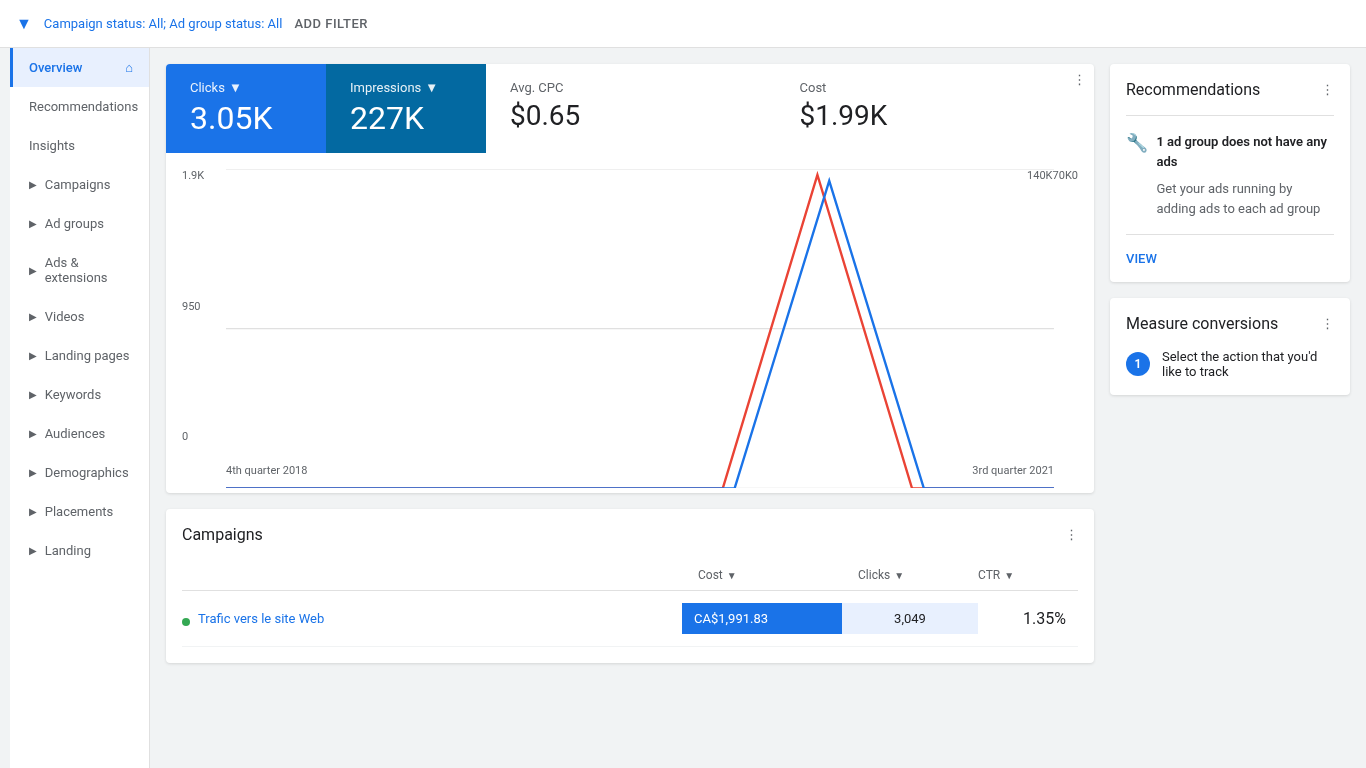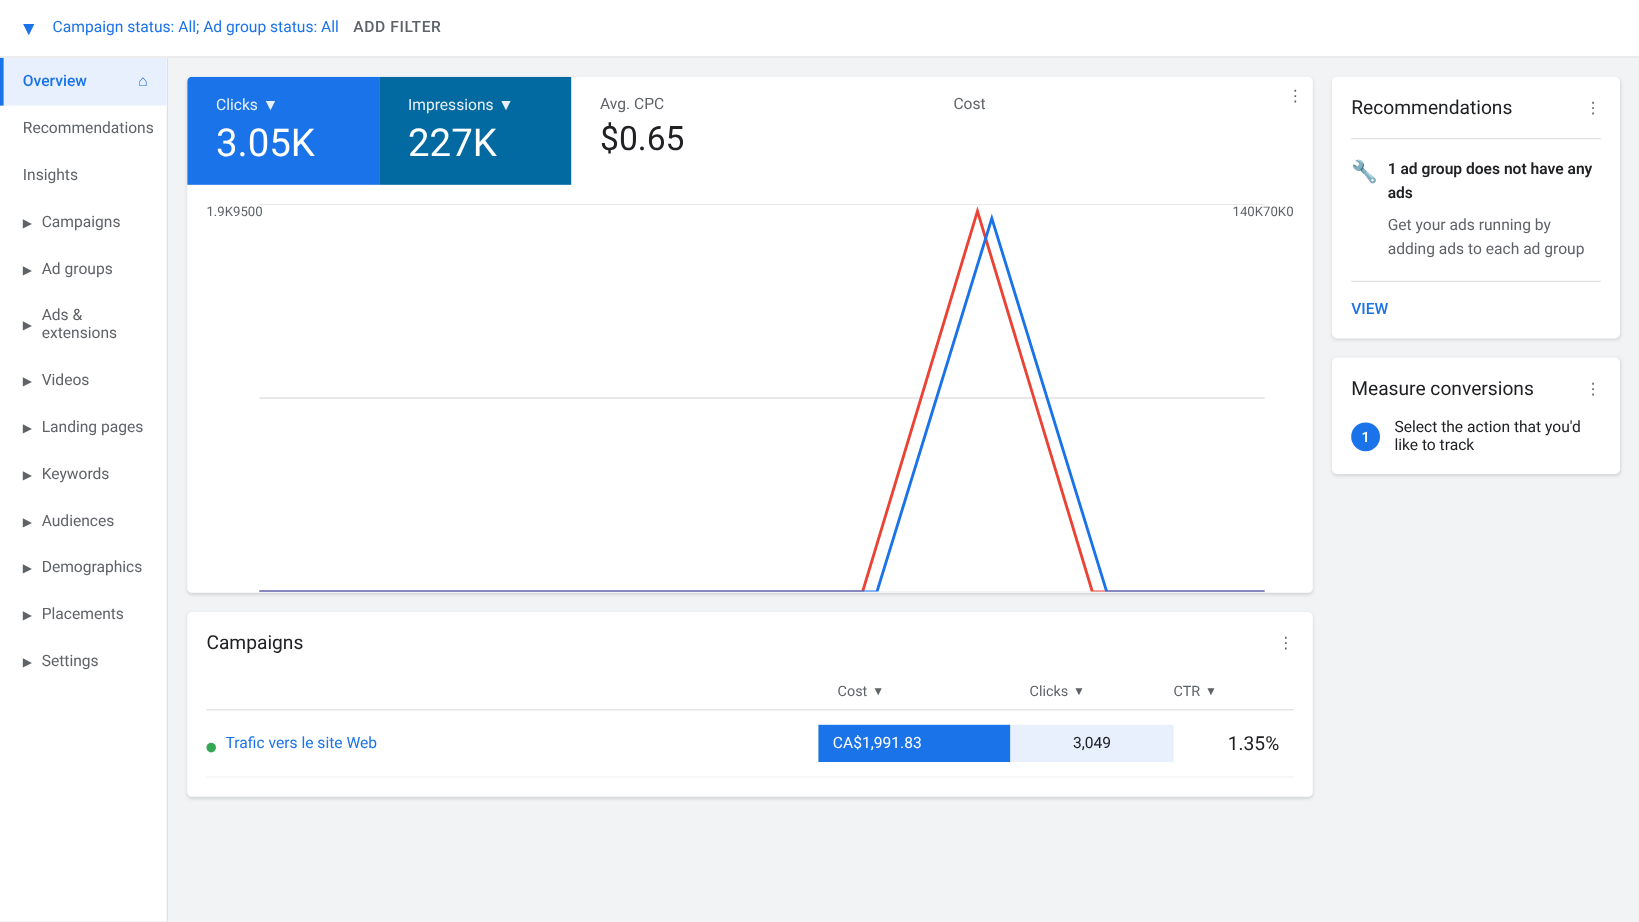--- a/index.html
+++ b/index.html
@@ -25,20 +25,21 @@
 
     
     .sidebar {
       width: 140px;
       background: #fff;
       border-right: 1px solid #e0e0e0;
       display: flex;
       flex-direction: column;
       flex-shrink: 0;
       overflow-y: auto;
+      margin-left: 10px;
     }
     .sidebar-item {
       padding: 12px 16px;
       cursor: pointer;
       color: #5f6368;
       font-size: 13px;
       display: flex;
       align-items: center;
       gap: 8px;
       border-left: 3px solid transparent;
@@ -73,21 +74,21 @@
     .stat-box.red { background: #0369a1; }
     .stat-box-label { font-size: 13px; color: rgba(255,255,255,0.9); display: flex; align-items: center; gap: 4px; }
     .stat-box-value { font-size: 32px; color: #fff; font-weight: 400; margin-top: 4px; }
     .stat-box-neutral { padding: 16px 24px; flex: 1; }
     .stat-neutral-label { font-size: 13px; color: #5f6368; }
     .stat-neutral-value { font-size: 28px; color: #202124; margin-top: 4px; }
     .stats-menu { margin-left: auto; padding: 8px; cursor: pointer; color: #5f6368; align-self: flex-start; }
 
     
     .chart-area { padding: 16px; position: relative; height: 340px; }
-    .chart-y-left { position: absolute; left: 16px; top: 16px; bottom: 50px; display: flex; flex-direction: row; justify-content: space-between; color: #5f6368; font-size: 11px; }
+    .chart-y-left { position: absolute; left: 16px; top: 16px; bottom: 50px; display: flex; flex-direction: column; justify-content: space-between; color: #5f6368; font-size: 11px; }
     .chart-y-right { position: absolute; right: 16px; top: 16px; bottom: 50px; display: flex; flex-direction: row; justify-content: space-between; color: #5f6368; font-size: 11px; text-align: right; }
     .chart-x { position: absolute; bottom: 16px; left: 60px; right: 40px; display: flex; justify-content: space-between; color: #5f6368; font-size: 11px; }
     .chart-svg { position: absolute; left: 60px; right: 40px; top: 16px; bottom: 50px; }
 
     
     .campaigns-card {
       background: #fff;
       border-radius: 4px;
       box-shadow: 0 1px 3px rgba(0,0,0,0.12);
       padding: 16px;
@@ -193,21 +194,21 @@
     <div class="sidebar-item">
       <span class="arrow">▶</span>
       <span>Demographics</span>
     </div>
     <div class="sidebar-item">
       <span class="arrow">▶</span>
       <span>Placements</span>
     </div>
     <div class="sidebar-item">
       <span class="arrow">▶</span>
-      <span>Settings</span>
+      <span>Landing</span>
     </div>
   </nav>
 
   <div class="main">
 
     <div class="left-col">
 
       <div class="stats-card">
         <div class="stats-header">
           <div class="stat-box blue">
@@ -223,20 +224,21 @@
               <span>▼</span>
             </div>
             <div class="stat-box-value">227K</div>
           </div>
           <div class="stat-box-neutral">
             <div class="stat-neutral-label">Avg. CPC</div>
             <div class="stat-neutral-value">$0.65</div>
           </div>
           <div class="stat-box-neutral">
             <div class="stat-neutral-label">Cost</div>
+            <div class="stat-neutral-value">$1.99K</div>
           </div>
           <div class="stats-menu">⋮</div>
         </div>
 
         <div class="chart-area">
           <div class="chart-y-left">
             <span>1.9K</span>
             <span>950</span>
             <span>0</span>
           </div>
@@ -248,20 +250,24 @@
           <svg class="chart-svg" viewBox="0 0 700 270" preserveAspectRatio="none">
 
             <line x1="0" y1="0" x2="700" y2="0" stroke="#e0e0e0" stroke-width="1"></line>
             <line x1="0" y1="135" x2="700" y2="135" stroke="#e0e0e0" stroke-width="1"></line>
             <line x1="0" y1="270" x2="700" y2="270" stroke="#e0e0e0" stroke-width="1"></line>
 
             <polyline points="0,270 350,270 420,270 500,5 580,270 700,270" fill="none" stroke="#ea4335" stroke-width="2"></polyline>
 
             <polyline points="0,270 350,270 430,270 510,10 590,270 700,270" fill="none" stroke="#1a73e8" stroke-width="2"></polyline>
           </svg>
+          <div class="chart-x">
+            <span>4th quarter 2018</span>
+            <span>3rd quarter 2021</span>
+          </div>
         </div>
       </div>
 
       <div class="campaigns-card">
         <div class="card-header">
           <span class="card-title">Campaigns</span>
           <span class="card-menu">⋮</span>
         </div>
         <div class="table-header">
           <div class="th-name"></div>

